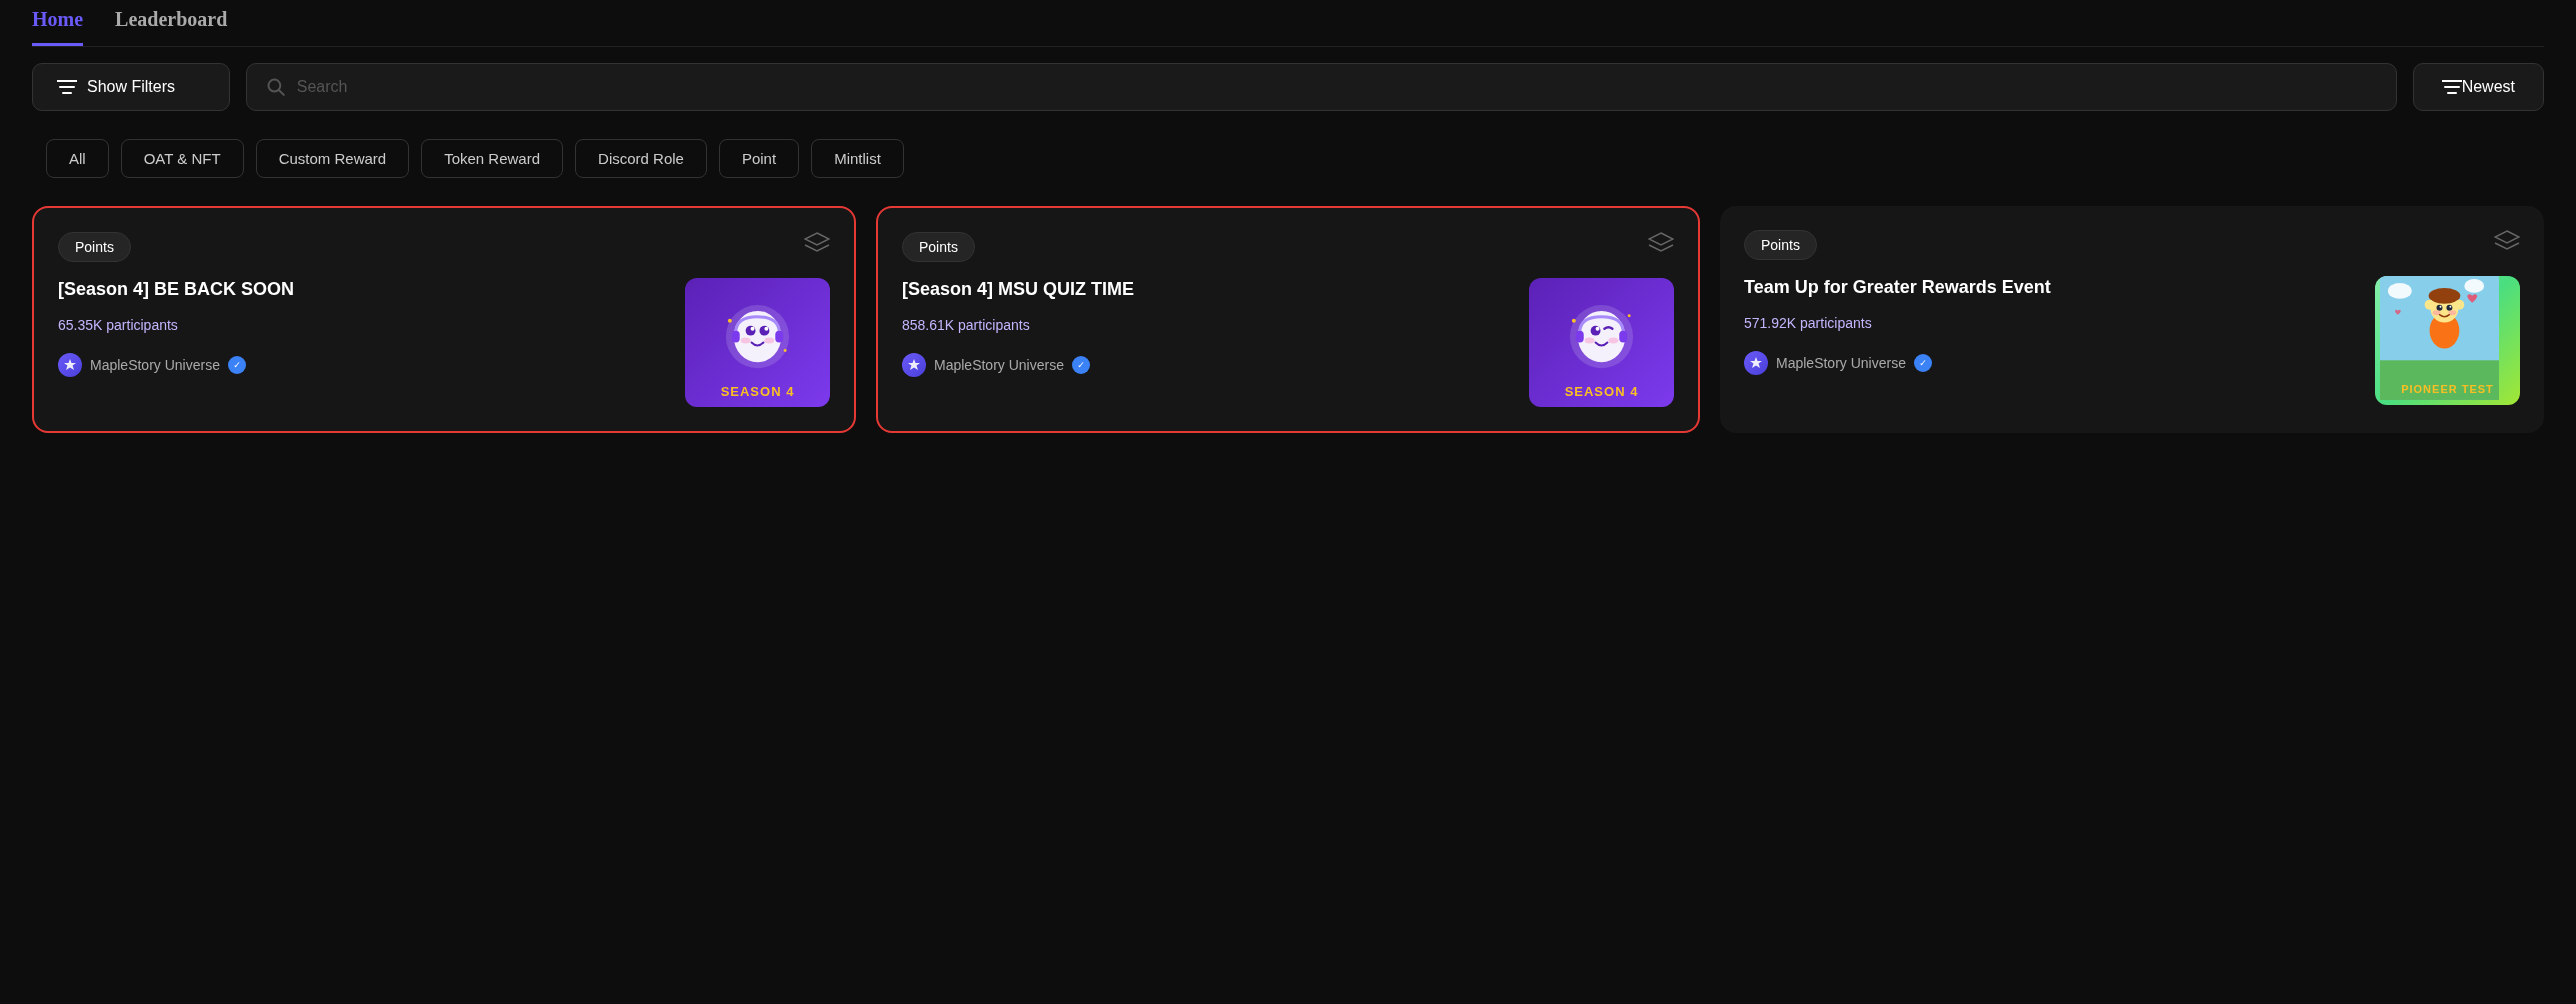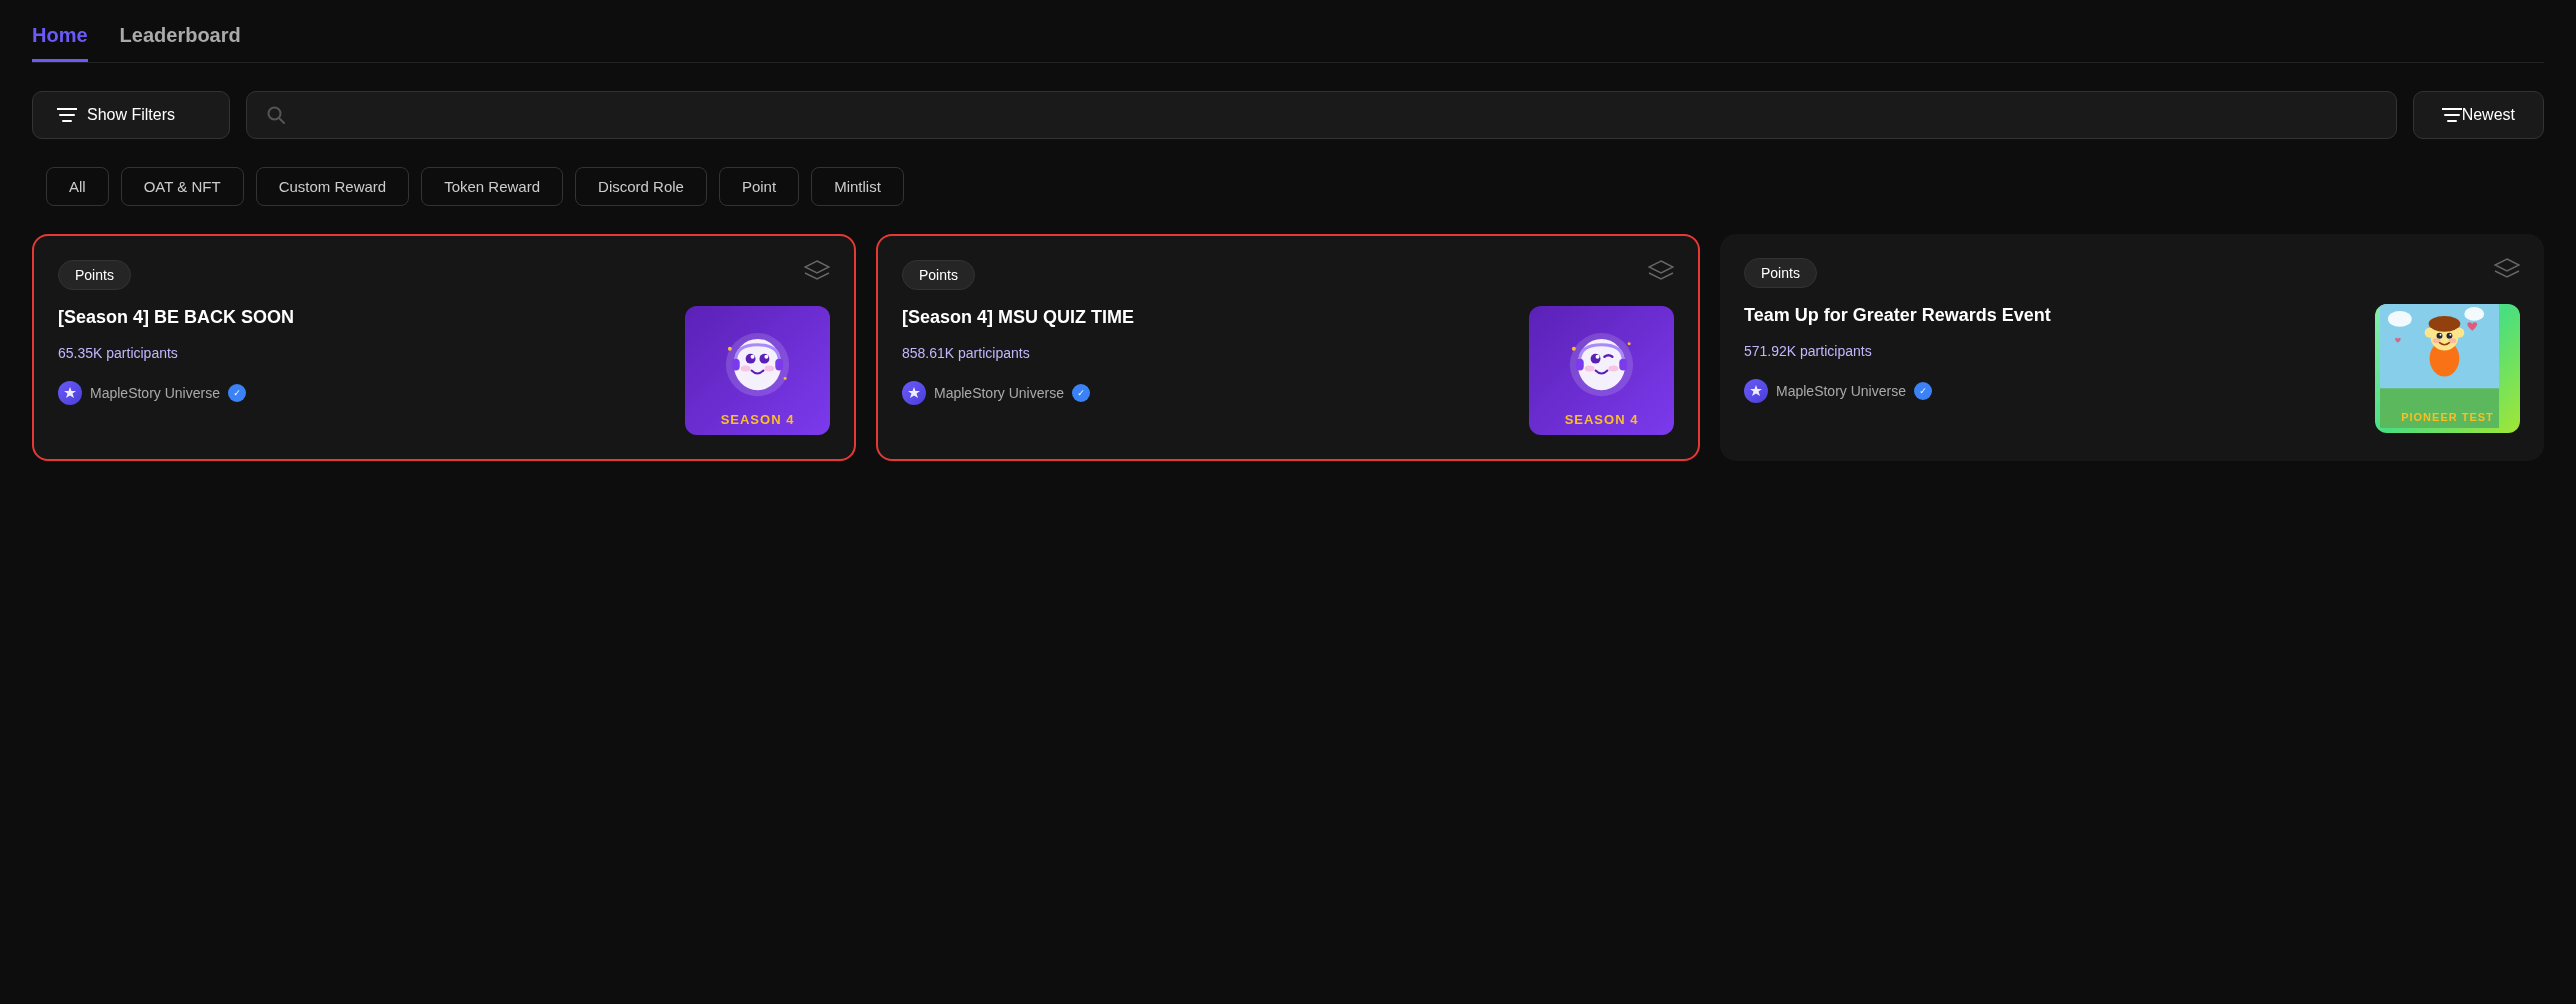--- a/index.html
+++ b/index.html
@@ -8,43 +8,44 @@
       color: #ffffff;
       font-family: -apple-system, BlinkMacSystemFont, 'Segoe UI', sans-serif;
       min-height: 100vh;
       padding: 0 32px;
     }
 
     
     .nav {
       display: flex;
       gap: 32px;
-      padding-top: 24px;
+      padding-top: 8px;
       border-bottom: 1px solid #222;
+      font-family: Liberation Serif, serif;
     }
     .nav-tab {
       font-size: 20px;
       font-weight: 600;
       padding-bottom: 12px;
       cursor: pointer;
       color: #aaa;
       border-bottom: 3px solid transparent;
       position: relative;
     }
     .nav-tab.active {
       color: #6a5af9;
       border-bottom: 3px solid #6a5af9;
     }
 
     
     .toolbar {
       display: flex;
       align-items: center;
       gap: 16px;
-      margin-top: 28px;
+      margin-top: 16px;
     }
     .show-filters-btn {
       display: flex;
       align-items: center;
       gap: 10px;
       background: #1a1a1a;
       border: 1px solid #333;
       border-radius: 10px;
       color: #fff;
       font-size: 16px;
@@ -256,20 +257,21 @@
       <line x1="6" y1="15" x2="14" y2="15" stroke="white" stroke-width="2" stroke-linecap="round"></line>
     </svg>
     <span>Show Filters</span>
   </button>
 
   <div class="search-bar">
     <svg width="18" height="18" viewBox="0 0 18 18" fill="none">
       <circle cx="7.5" cy="7.5" r="6" stroke="#555" stroke-width="2"></circle>
       <line x1="12" y1="12" x2="17" y2="17" stroke="#555" stroke-width="2" stroke-linecap="round"></line>
     </svg>
+    <input type="text" placeholder="Search" style="">
   </div>
 
   <button class="sort-btn">
     <svg width="20" height="16" viewBox="0 0 20 16" fill="none">
       <line x1="0" y1="2" x2="20" y2="2" stroke="white" stroke-width="2" stroke-linecap="round"></line>
       <line x1="3" y1="8" x2="17" y2="8" stroke="white" stroke-width="2" stroke-linecap="round"></line>
       <line x1="6" y1="14" x2="14" y2="14" stroke="white" stroke-width="2" stroke-linecap="round"></line>
     </svg>
     <span>Newest</span>
   </button>

